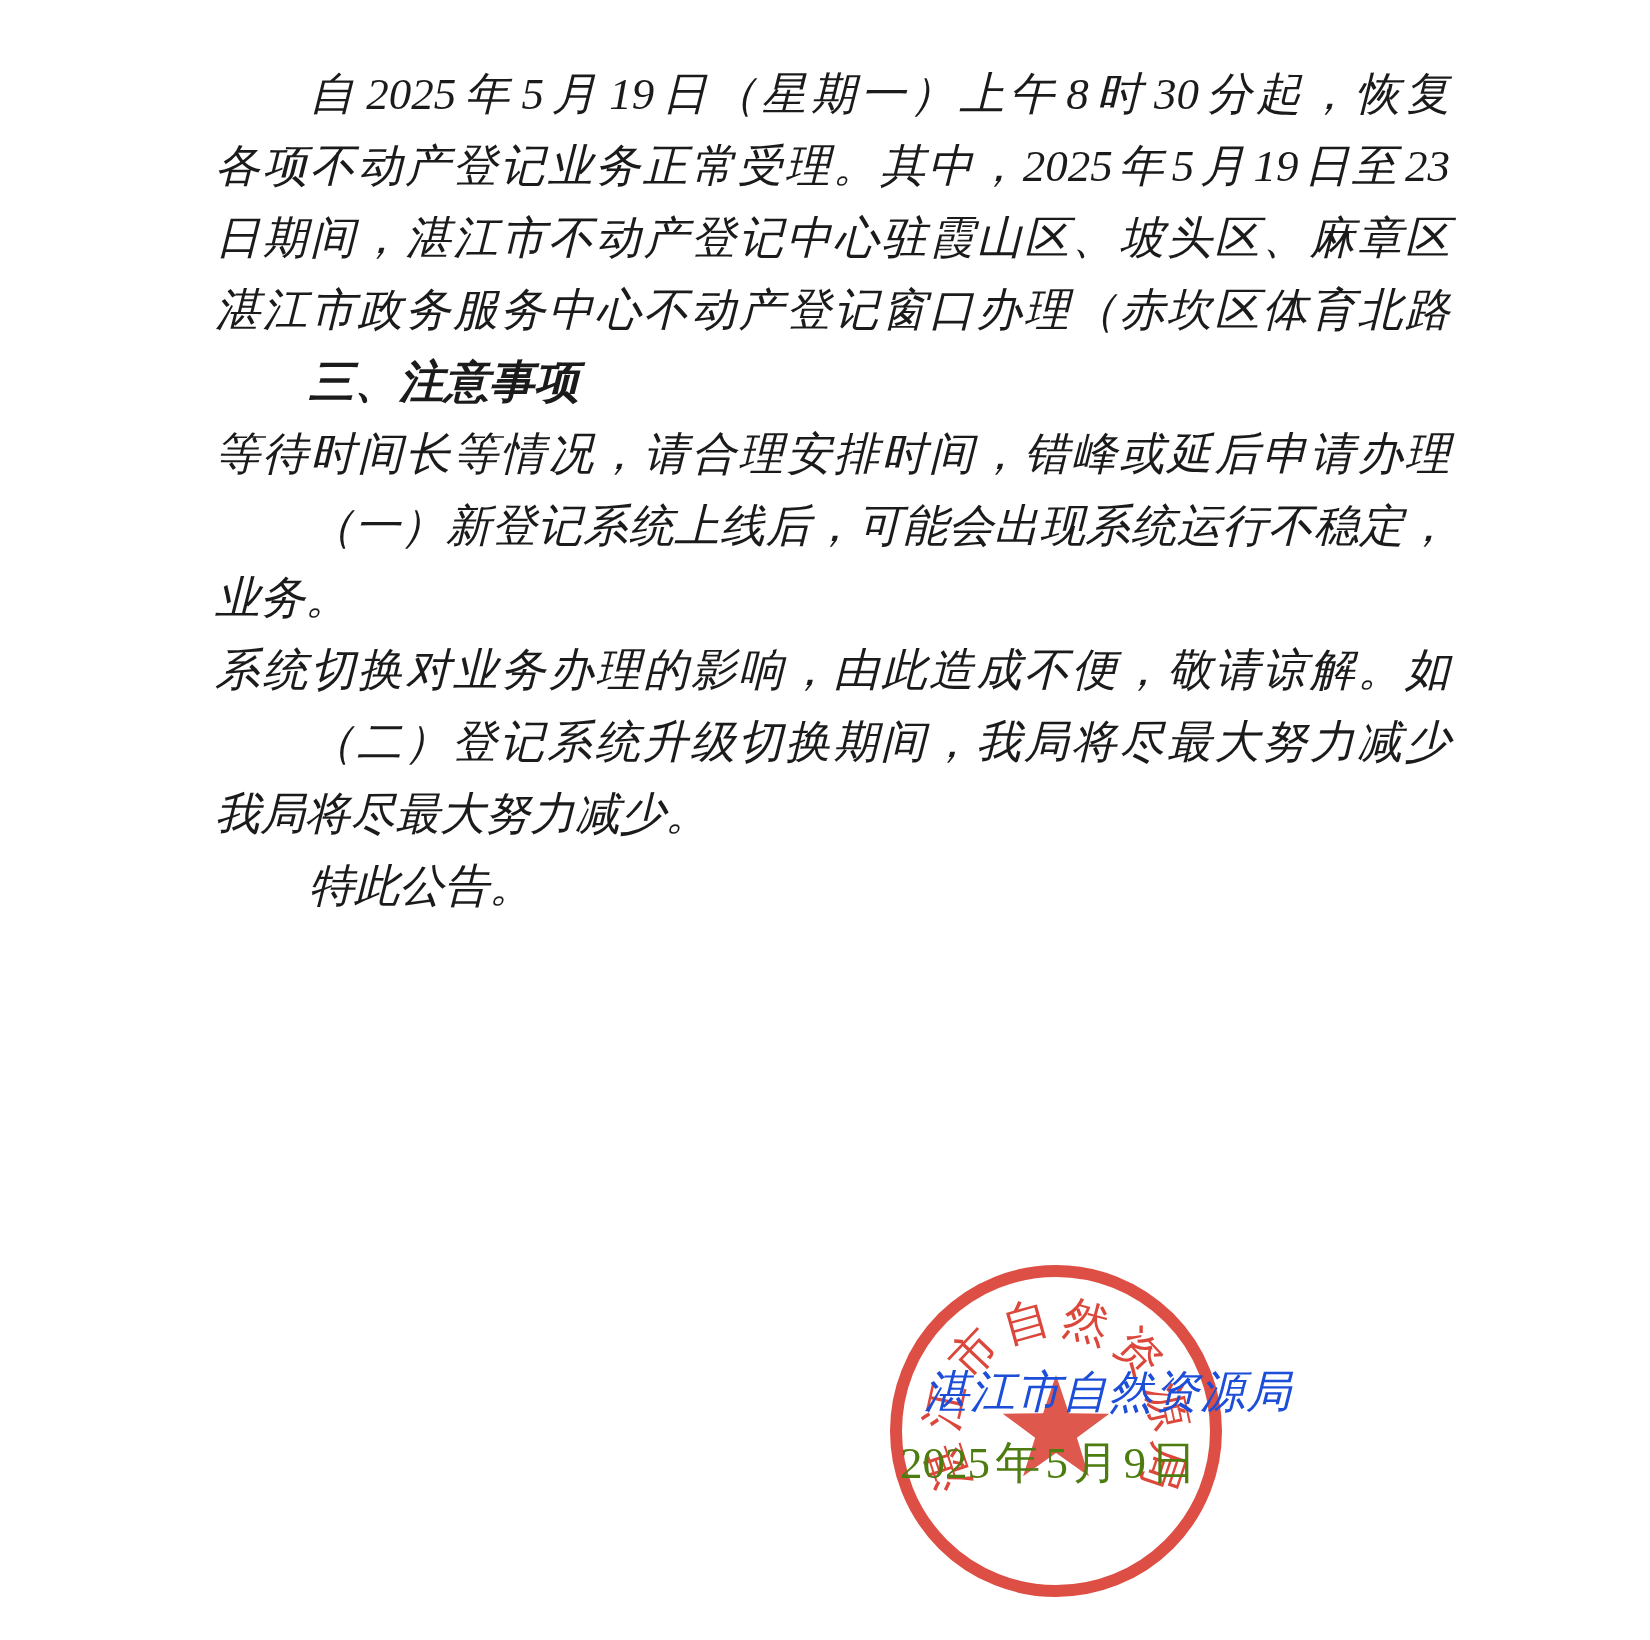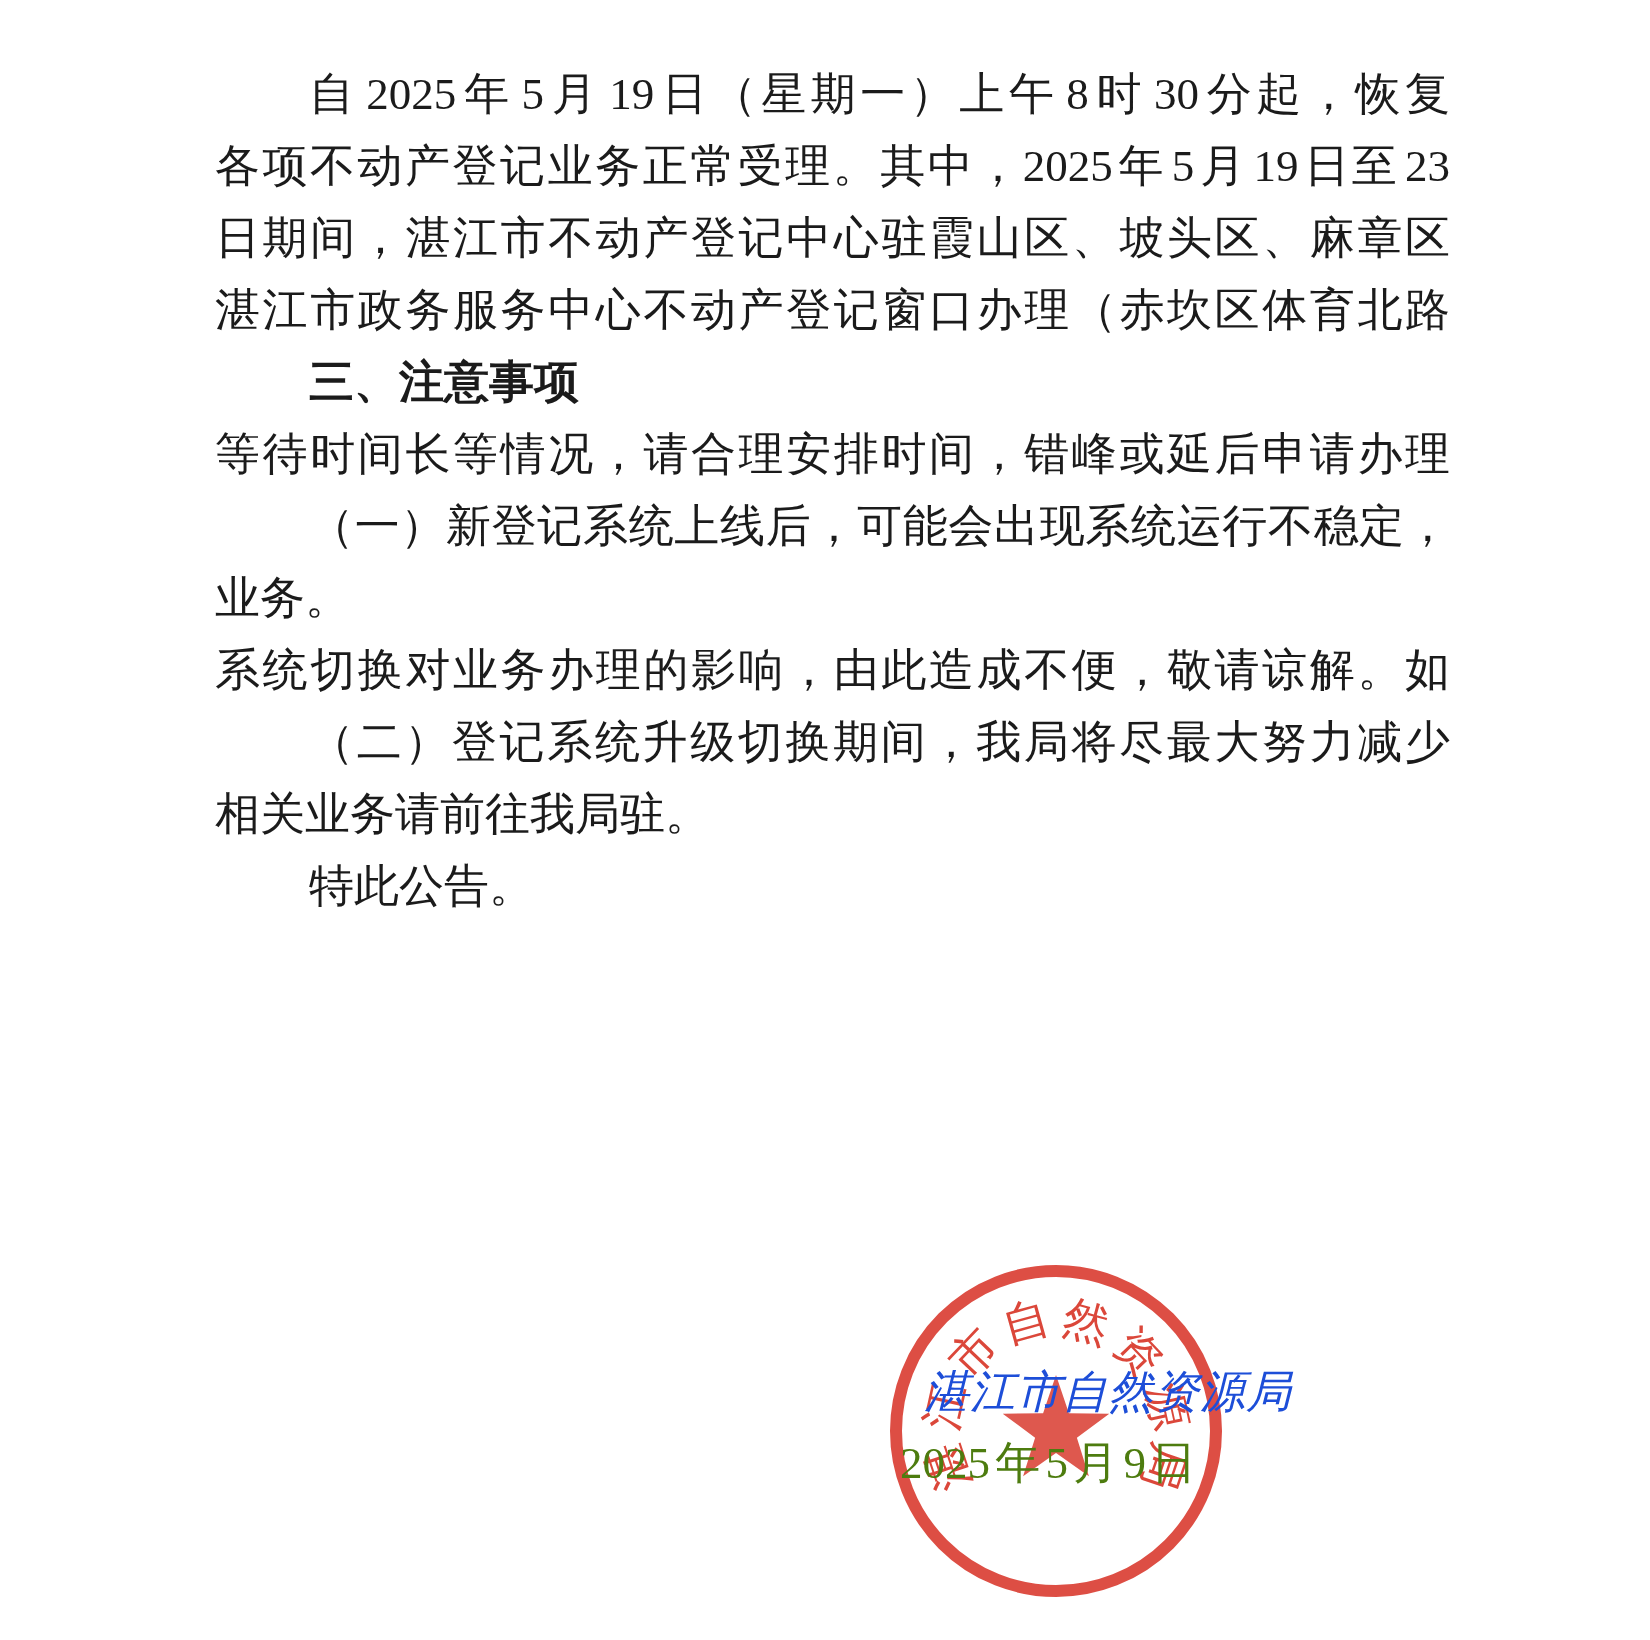--- a/index.html
+++ b/index.html
@@ -17,20 +17,21 @@
     width: 1235px;
     color: #1b1b1b;
     font-size: 45px;
   }
   .line {
     height: 72px;
     line-height: 72px;
     word-spacing: -8px;
     white-space: nowrap;
     overflow: visible;
+    font-style: italic;
   }
   .line.justify {
     white-space: normal;
     text-align: justify;
     text-align-last: justify;
   }
   .line.indent { text-indent: 94px; }
   .line.bold {
     font-family: "Liberation Sans", sans-serif;
     font-weight: 700;
@@ -73,21 +74,21 @@
     <div class="line justify indent">自 2025 年 5 月 19 日（星期一）上午 8 时 30 分起，恢复</div>
     <div class="line justify">各项不动产登记业务正常受理。其中，2025 年 5 月 19 日至 23</div>
     <div class="line justify">日期间，湛江市不动产登记中心驻霞山区、坡头区、麻章区</div>
     <div class="line justify">湛江市政务服务中心不动产登记窗口办理（赤坎区体育北路</div>
     <div class="line indent bold">三、注意事项</div>
     <div class="line justify">等待时间长等情况，请合理安排时间，错峰或延后申请办理</div>
     <div class="line justify indent">（一）新登记系统上线后，可能会出现系统运行不稳定，</div>
     <div class="line">业务。</div>
     <div class="line justify">系统切换对业务办理的影响，由此造成不便，敬请谅解。如</div>
     <div class="line justify indent">（二）登记系统升级切换期间，我局将尽最大努力减少</div>
-    <div class="line">相关业务请前往我局驻。</div>
+    <div class="line">我局将尽最大努力减少。</div>
     <div class="line indent">特此公告。</div>
   </div>
 
 <div class="sig-agency">湛江市自然资源局</div>
 
 <div class="sig-date">2025 年 5 月 9 日</div>
 
 <svg class="seal" viewBox="0 0 340 340" xmlns="http://www.w3.org/2000/svg">
   <circle cx="170" cy="170" r="160" fill="none" stroke-width="12" stroke="#db4136"></circle>
   <polygon points="170,114 182.9,152.2 223.3,152.7 190.9,176.8 202.9,215.3 170,192 137.1,215.3 149.1,176.8 116.7,152.7 157.1,152.2" fill="#dc4c41"></polygon>

